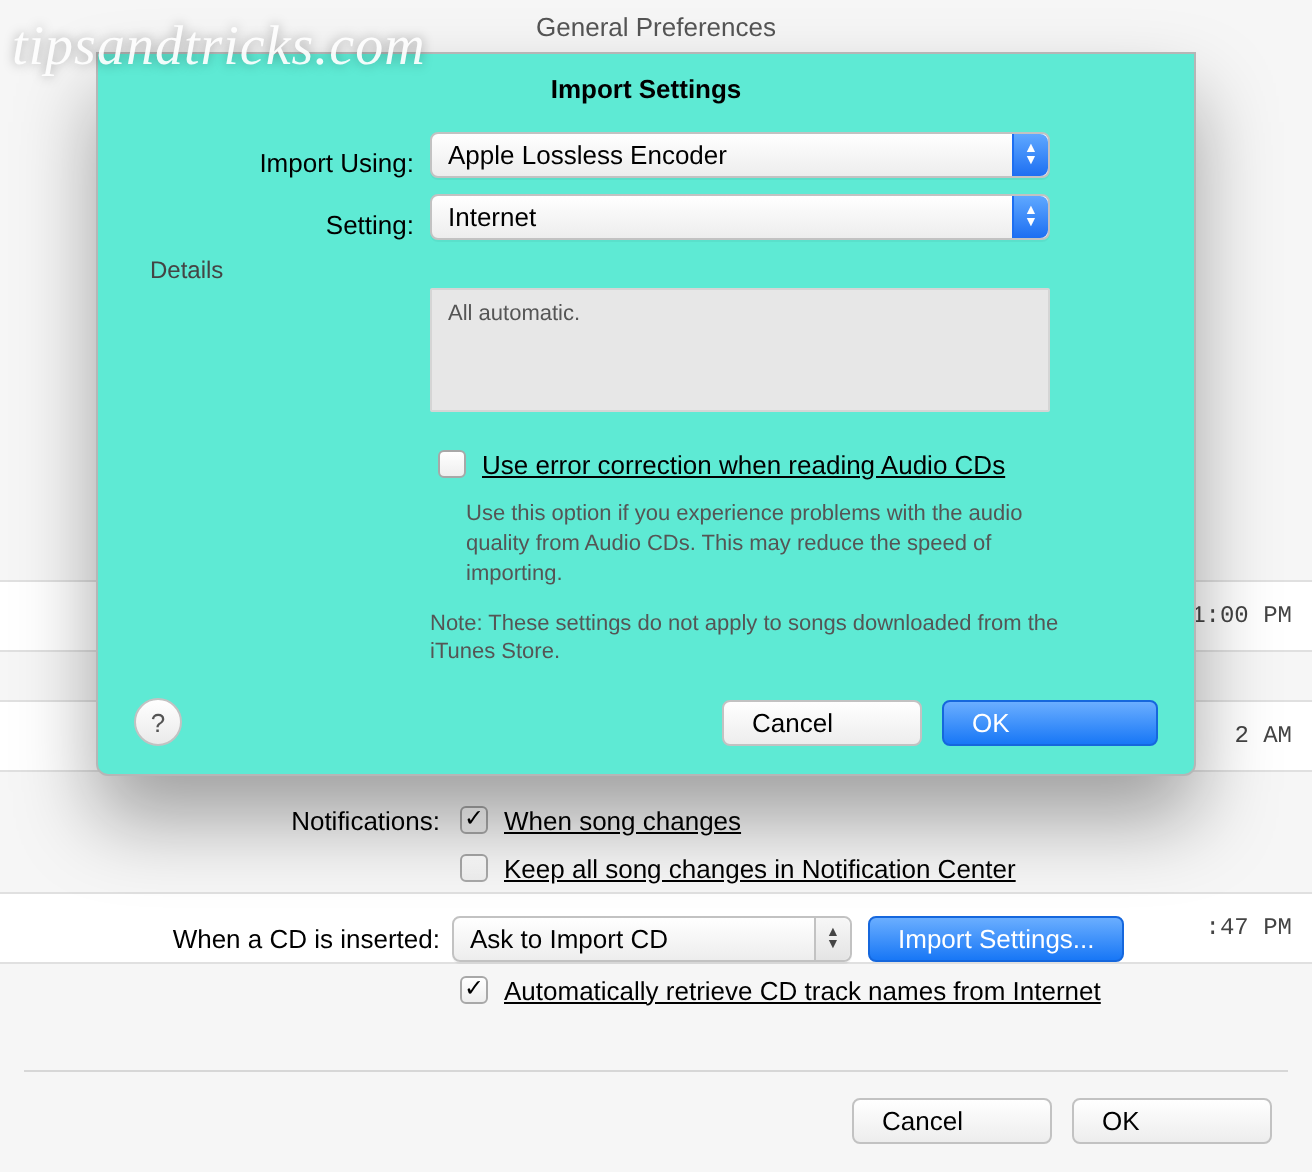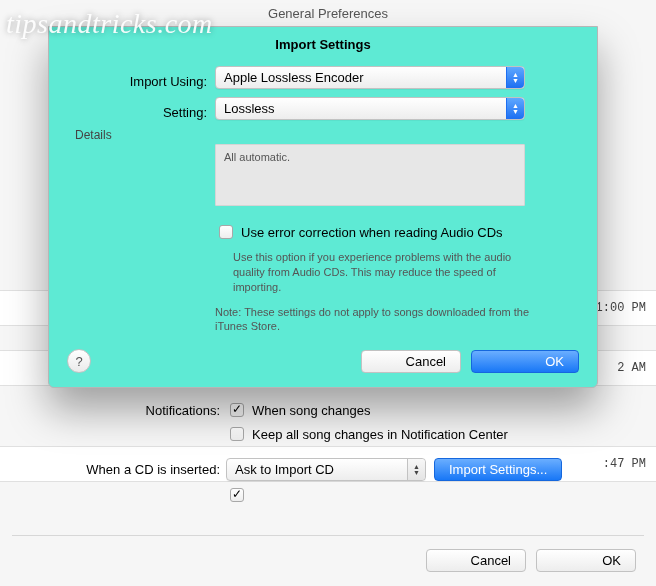--- a/index.html
+++ b/index.html
@@ -85,20 +85,21 @@
   .lbl-col {
     width: 200px;
     text-align: right;
     padding-right: 6px;
     color: #000;
   }
   .check {
     display: flex;
     align-items: center;
     gap: 5px;
+    text-decoration: underline;
   }
   input[type=checkbox] {
     appearance: none;
     width: 14px; height: 14px;
     border: 1px solid #a8a8a8;
     border-radius: 3px;
     background: linear-gradient(#fff,#eee);
     position: relative;
     cursor: pointer;
   }
@@ -146,21 +147,21 @@
 
   .mac-btn {
     height: 21px;
     min-width: 70px;
     border: 1px solid #c2c2c2;
     border-radius: 4px;
     background: linear-gradient(#ffffff,#ededed);
     font-size: 13px;
     display: inline-flex;
     align-items: center;
-    justify-content: flex-end;
+    justify-content: flex-start;
     padding: 0 14px;
     cursor: pointer;
   }
   .mac-btn.primary {
     background: linear-gradient(#6aaeff,#1877f6);
     border-color: #1567dd;
     color: #fff;
   }
 
   .bottom-buttons {
@@ -389,20 +390,21 @@
       </div>
       <div style="width:8px"></div>
       <div class="mac-btn primary">
         <span>Import Settings...</span>
       </div>
     </div>
     <div class="row">
       <div class="lbl-col"></div>
       <label class="check">
         <input type="checkbox" checked="" style="">
+        <span>Automatically retrieve CD track names from Internet</span>
       </label>
     </div>
   </div>
 
   <div class="bottom-sep"></div>
   <div class="bottom-buttons">
     <div class="mac-btn">
         <span>Cancel</span>
       </div>
     <div class="mac-btn">
@@ -417,21 +419,21 @@
     <div class="srow">
       <div class="slabel">Import Using:</div>
       <div class="mac-select blue" style="width:280px">
         <span>Apple Lossless Encoder</span>
         <span class="arrows">▲<br>▼</span>
       </div>
     </div>
     <div class="srow">
       <div class="slabel">Setting:</div>
       <div class="mac-select blue" style="width:280px">
-        <span>Lossless</span>
+        <span>Internet</span>
         <span class="arrows">▲<br>▼</span>
       </div>
     </div>
 
     <div class="details-label">Details</div>
     <div class="details-box">
       <span>All automatic.</span>
     </div>
 
     <div class="srow" style="margin-top:16px">

